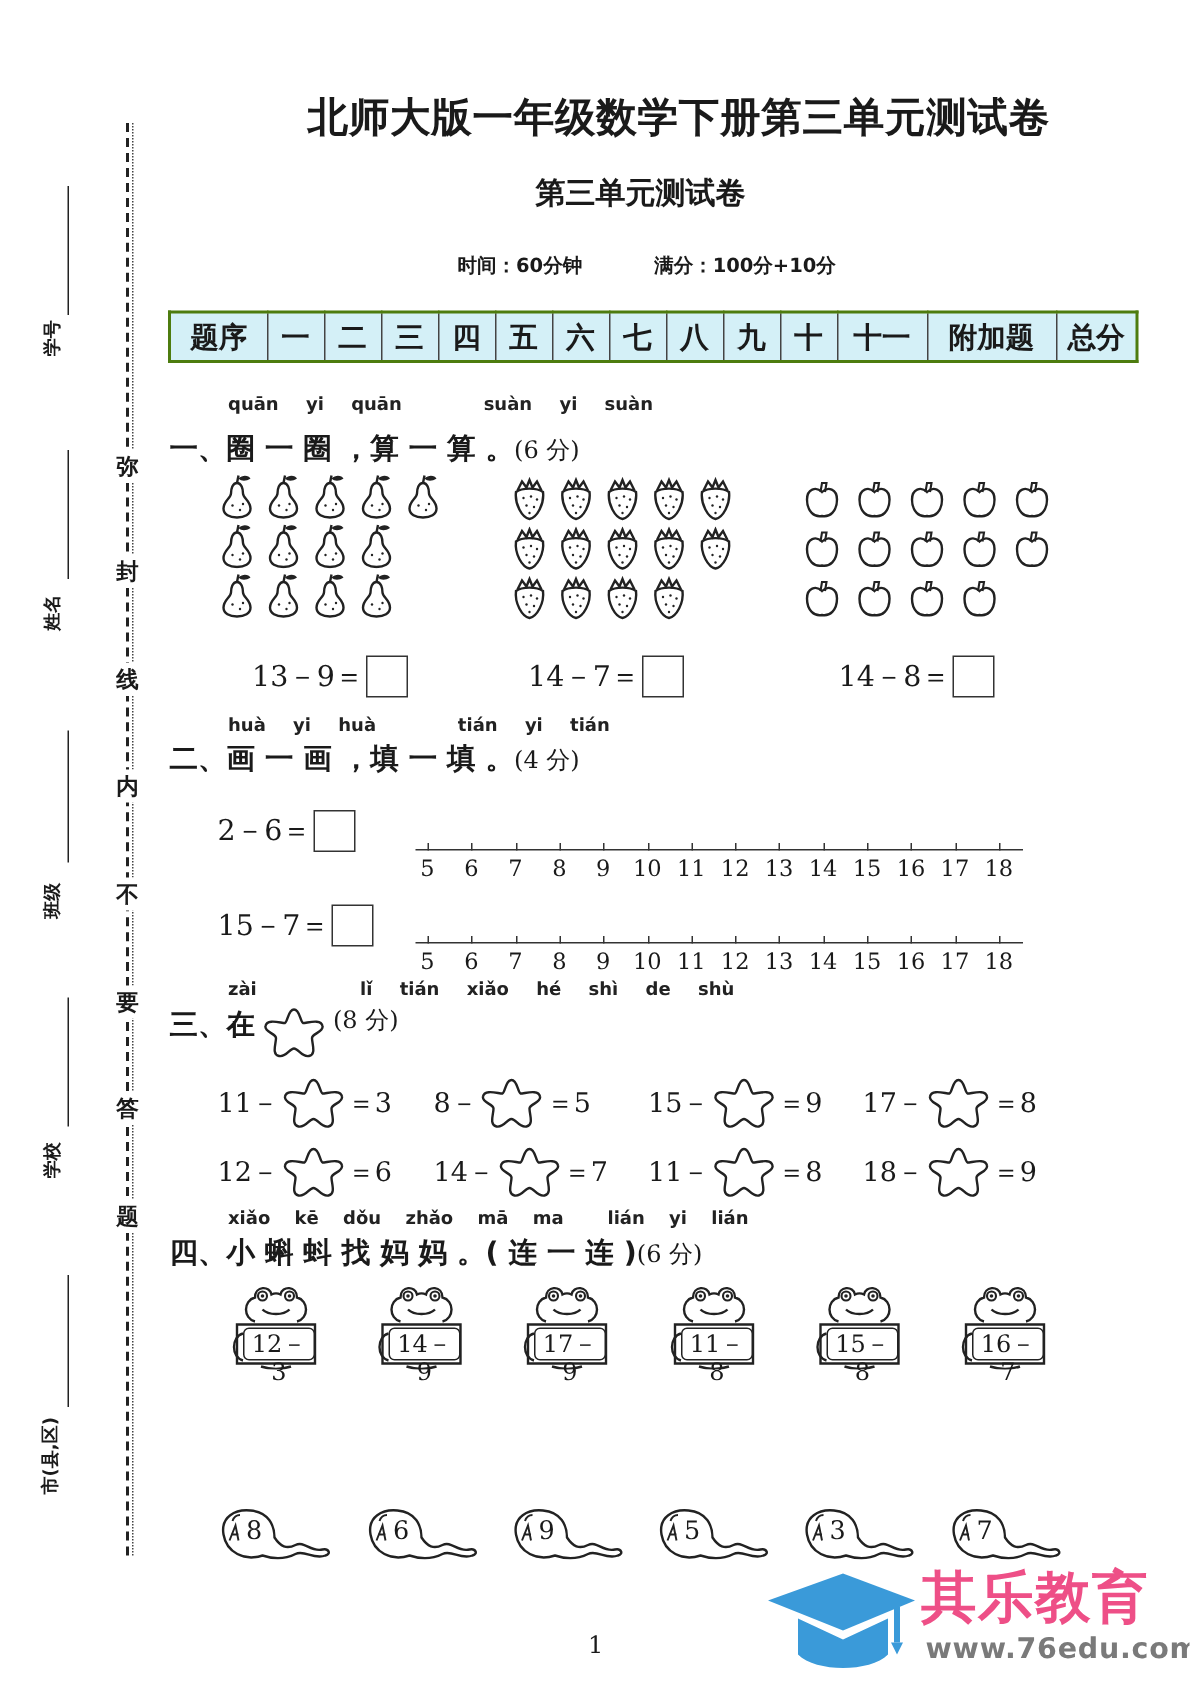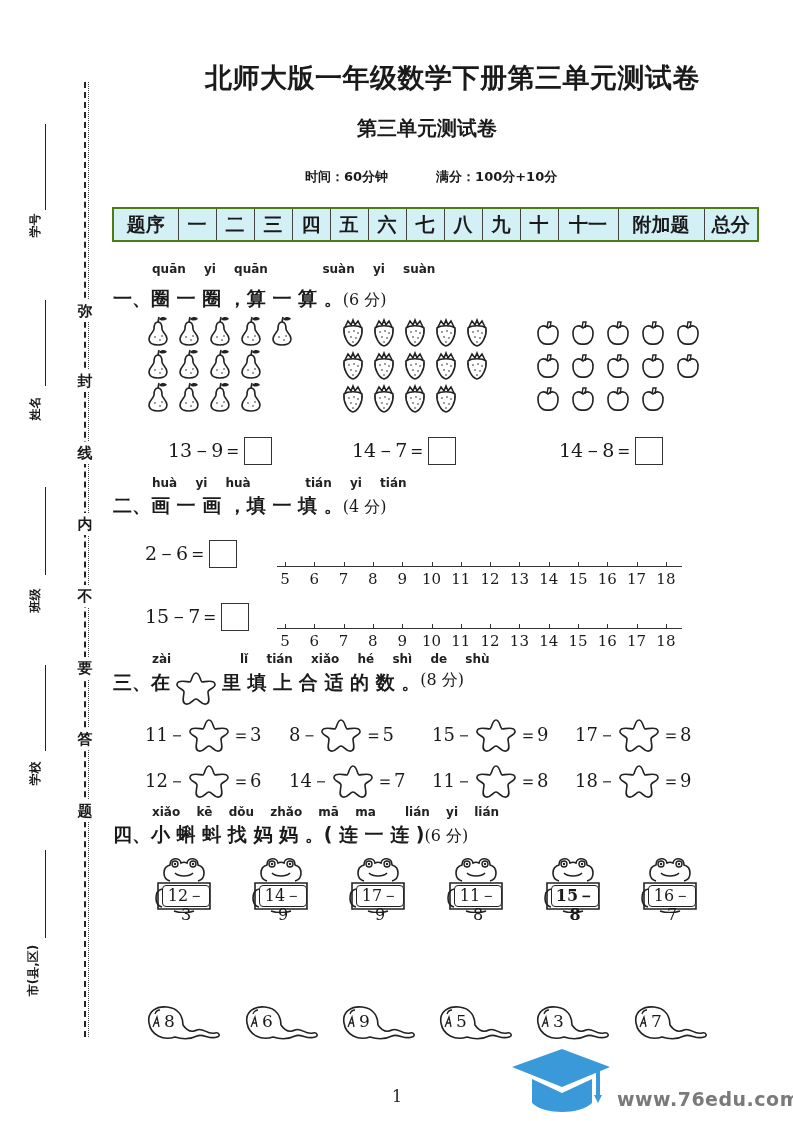--- a/index.html
+++ b/index.html
@@ -405,21 +405,20 @@
 
 <div class="pinyin" style="left:152px;top:652px">zài</div>
 <div class="pinyin" style="left:240px;top:652px;word-spacing:14px">
   <span>lǐ</span> <span>tián</span> <span>xiǎo</span> <span>hé</span> <span>shì</span> <span>de</span> <span>shù</span>
 </div>
 <div class="sec" style="top:670px;display:flex;">
   <span>三、在</span>
   <svg class="star" style="margin:0 4px">
       <use href="#flower-star"></use>
     </svg>
-  <span>里 填 上 合 适 的 数 。</span>
     <span class="pts">(8 分)</span>
 </div>
 
 <div class="star-eq" style="left:145px;top:717px">
     <span>11－</span>
     <svg class="star">
       <use href="#flower-star"></use>
     </svg>
     <span>＝3</span>
   </div>
@@ -489,21 +488,21 @@
       </svg><div class="frog-label">12－3</div></div>
     <div class="frog" style="left: 245px; top: 853px;"><svg width="70" height="60">
         <use href="#frog"></use>
       </svg><div class="frog-label">14－9</div></div>
     <div class="frog" style="left: 342px; top: 853px;"><svg width="70" height="60">
         <use href="#frog"></use>
       </svg><div class="frog-label">17－9</div></div>
     <div class="frog" style="left: 440px; top: 853px;"><svg width="70" height="60">
         <use href="#frog"></use>
       </svg><div class="frog-label">11－8</div></div>
-    <div class="frog" style="left: 537px; top: 853px; font-weight: bold;"><svg width="70" height="60">
+    <div class="frog" style="left: 537px; top: 853px;"><svg width="70" height="60">
         <use href="#frog"></use>
       </svg><div class="frog-label">15－8</div></div>
     <div class="frog" style="left: 634px; top: 853px;"><svg width="70" height="60">
         <use href="#frog"></use>
       </svg><div class="frog-label">16－7</div></div>
   </div>
 <div id="tadpoles">
     <div class="tadpole" style="left: 145px; top: 1003px;"><svg width="80" height="40">
         <use href="#tadpole"></use>
       </svg><div class="tadpole-num">8</div></div>
@@ -526,14 +525,15 @@
 
 <div class="abs page-num">1</div>
 
 <div class="wm">
   <svg class="abs" style="left:0;top:5px" width="100" height="72" viewBox="0 0 100 72">
     <path d="M2 22 L52 4 L100 22 L52 42 Z" fill="#3a9ad9"></path>
     <path d="M22 34 L22 58 C34 70 70 70 82 58 L82 34 L52 48 Z" fill="#3a9ad9"></path>
     <path d="M88 26 L88 50" stroke="#3a9ad9" stroke-width="4"></path>
     <path d="M84 50 L92 50 L88 58 Z" fill="#3a9ad9"></path>
   </svg>
+  <div class="wm-name">其乐教育</div>
   <div class="wm-url">www.76edu.com</div>
 </div>
 
 </body></html>

